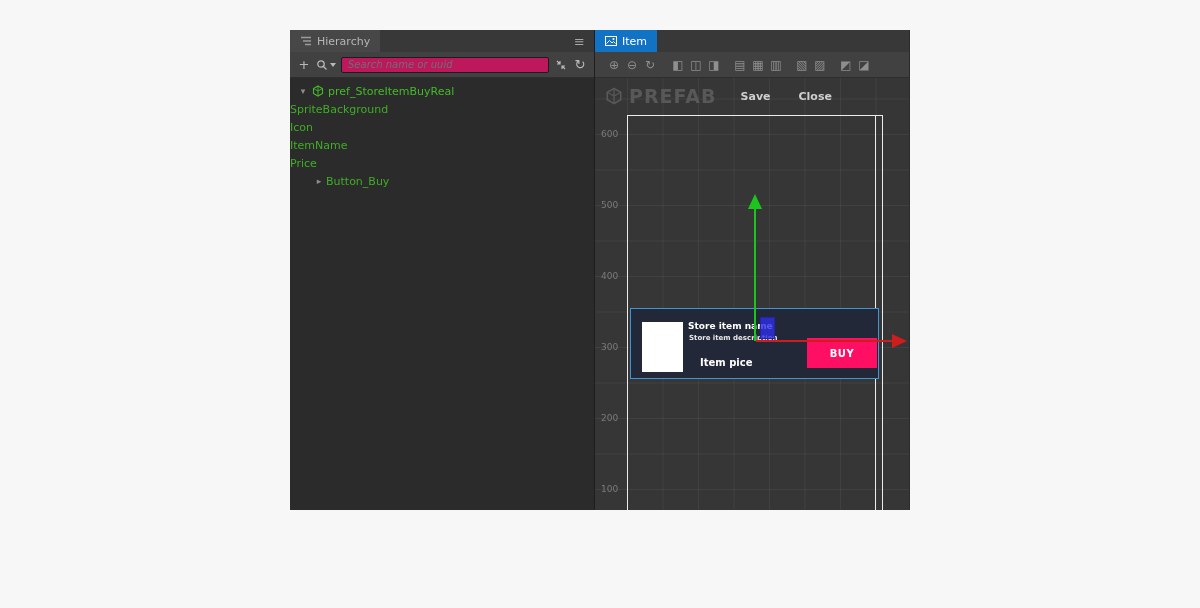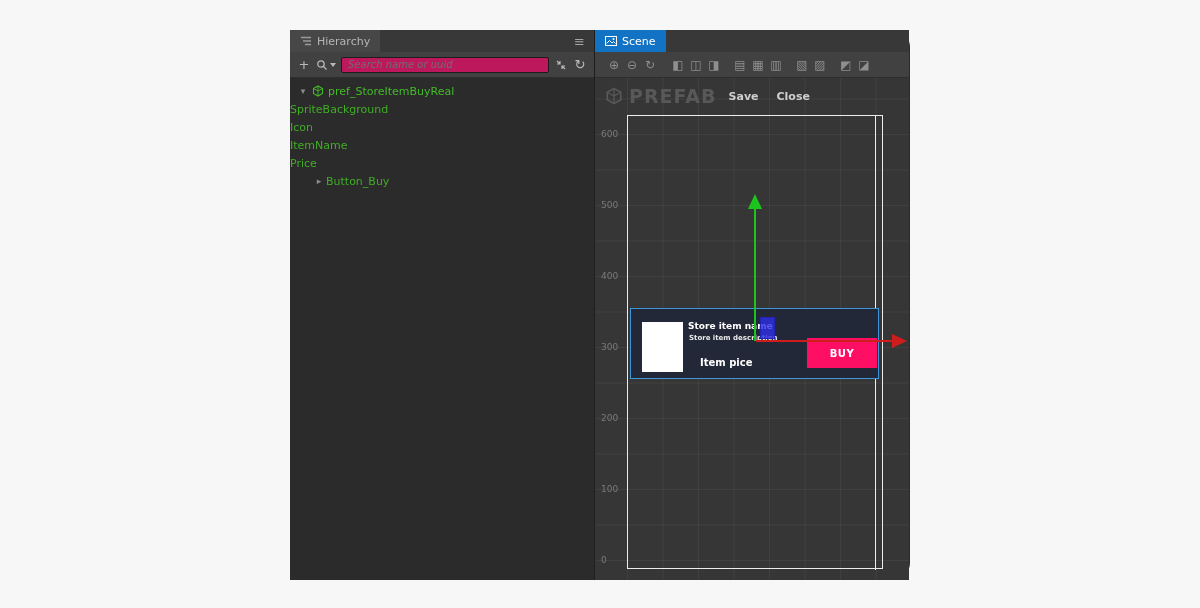--- a/index.html
+++ b/index.html
@@ -2,22 +2,22 @@
 <html><head>
 <meta charset="utf-8">
 <style>
   * { box-sizing: border-box; }
   html,body { margin:0; padding:0; }
   body {
     width:1200px; height:608px; overflow:hidden;
     background:#f7f7f7;
     font-family:"DejaVu Sans", "Liberation Sans", sans-serif;
   }
-  .editor { position:absolute; left:290px; top:30px; width:620px; height:550px;
-            display:flex; background:#2b2b2b;border-radius:17px; }
+  .editor { position:absolute; left:290px; top:30px; width:620px; height:480px;
+            display:flex; background:#2b2b2b; }
 
   
   .panel { display:flex; flex-direction:column; }
   .panel.left  { width:305px; border-right:1px solid #1e1e1e; }
   .panel.right { width:314px; }
 
   .tabbar { flex:0 0 22px; height:22px; background:#383838; display:flex; align-items:stretch; }
   .tab { display:flex; align-items:center; gap:5px; padding:0 10px;
          font-size:11px; color:#b5b5b5; background:#474747; cursor:pointer; }
   .tab.scene { background:#1273c4; color:#fff; }
@@ -61,22 +61,22 @@
     background-size:35.5px 35.5px;
     background-position:32px 20.5px; }
 
   .ruler { position:absolute; left:6px; color:#7a7a7a; font-size:9px; }
   .r0{top:51px}.r1{top:122px}.r2{top:193px}.r3{top:264px}.r4{top:335px}.r5{top:406px}.r6{top:477px}
 
   .prefab-head { position:absolute; left:10px; top:7px; display:flex; align-items:center; gap:6px; }
   .prefab-word { font-size:19px; color:#585858; letter-spacing:1px; font-weight:600; }
   .flatbtn { border:none; background:transparent; color:#cfcfcf; font-size:11px;
              font-weight:bold; cursor:pointer; font-family:"DejaVu Sans",sans-serif; }
-  .flatbtn.save { }
-  .flatbtn.close { }
+  .flatbtn.save { margin-left:12px; }
+  .flatbtn.close { margin-left:10px; }
 
   .frame { position:absolute; left:32px; top:37px; width:256px; height:454px;
            border:1px solid #ececec; }
   .vline { position:absolute; left:280px; top:37px; width:1px; height:455px; background:#ececec; }
 
   
   .node-item { position:absolute; left:35px; top:230px; width:249px; height:71px;
                background:#232838; border:1px solid #3f95d6; }
   .icon-box { position:absolute; left:11px; top:13px; width:41px; height:50px; background:#ffffff; }
   .iname  { position:absolute; left:57px; top:12px; font-size:9px; font-weight:bold; color:#fff; }
@@ -163,21 +163,21 @@
   </section>
 
   <section class="panel right">
     <div class="tabbar">
       <div class="tab scene">
         <svg width="12" height="10" viewBox="0 0 12 10">
           <rect x="0.5" y="0.5" width="11" height="9" fill="none" stroke="#ffffff"></rect>
           <path d="M1.5 7.5l3-3 2.5 2.5 1.5-1.5 2 2" stroke="#ffffff" fill="none"></path>
           <circle cx="8.5" cy="3" r="1" fill="#ffffff"></circle>
         </svg>
-        <span>Scene</span>
+        <span>Item</span>
       </div>
     </div>
 
     <div class="toolbar scenebar">
       <span class="sicon">⊕</span>
       <span class="sicon">⊖</span>
       <span class="sicon">↻</span>
       <span class="sicon">◧</span>
       <span class="sicon">◫</span>
       <span class="sicon">◨</span>

